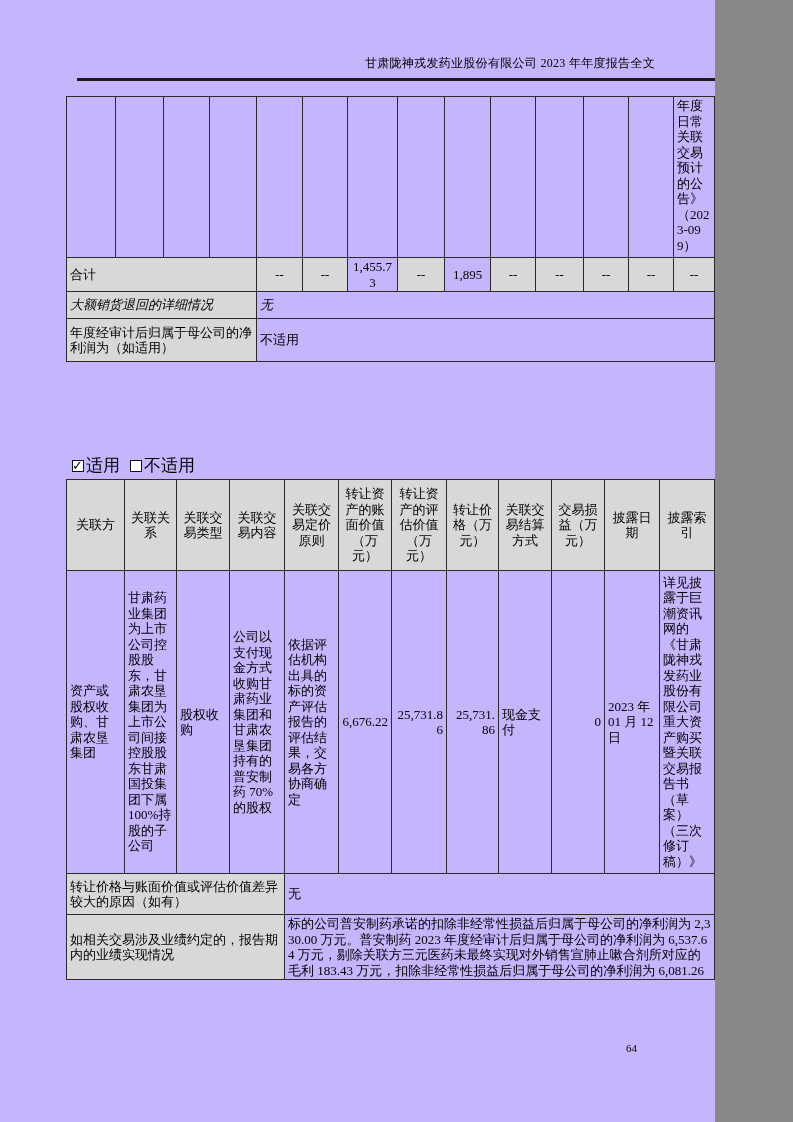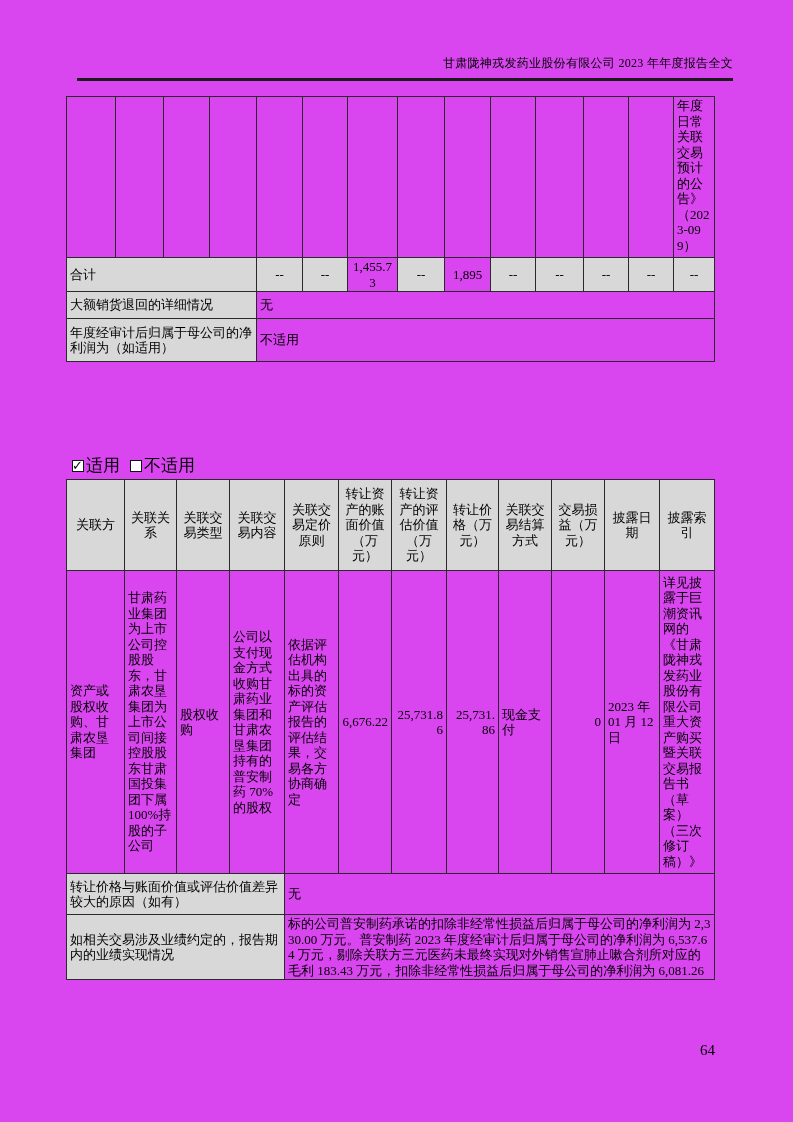--- a/index.html
+++ b/index.html
@@ -1,17 +1,17 @@
 <!DOCTYPE html>
 <html><head>
 <meta charset="utf-8">
 <style>
   html,body{margin:0;padding:0;background:#888;}
   .page{
-    position:relative;width:793px;height:1122px;background:#d946ef;
+    position:relative;width:715px;height:1122px;background:#c4b5fd;
     font-family:"Liberation Serif","DejaVu Serif",serif;color:#000;
     overflow:hidden;
   }
   .hdr{
     position:absolute;top:55px;right:60px;font-size:12px;letter-spacing:.3px;
     white-space:nowrap;
   }
   .hdr-rule{
     position:absolute;top:78px;left:77px;width:656px;height:3px;background:#1b1b1b;
   }
@@ -24,21 +24,21 @@
     word-break:break-all;overflow:hidden;
   }
   .gray{background:#d8d8d8;}
   .c{text-align:center;}
   .r{text-align:right;}
   .vt{vertical-align:top !important;}
   .top-table{top:96px;width:648px;}
   .main-table{top:479px;width:648px;}
   tr.r1 td{height:158px;}
   tr.r2 td{height:31px;}
-  tr.r3 td{height:24px;}
+  tr.r3 td{height:24px;font-style:italic;}
   tr.r4 td{height:44px;}
   tr.r5 td{height:40px;}
   tr.mh td{height:88px;}
   tr.md td{height:300px;}
   tr.d1 td{height:38px;}
   tr.d2 td{height:56px;}
   tr.d3 td{height:58px;}
   .sec-title{
     position:absolute;left:72px;top:421px;font-size:12.5px;font-weight:bold;
     white-space:nowrap;
@@ -48,21 +48,21 @@
   }
   .cb{
     display:inline-block;width:10px;height:10px;border:1.5px solid #111;
     position:relative;vertical-align:-1px;margin-right:2px;background:#fff;
   }
   .cb.checked::before{
     content:"✓";position:absolute;left:-1px;top:-3px;font-size:13px;font-weight:bold;
     font-family:"DejaVu Sans",sans-serif;color:#000;
   }
   .applicability .lbl{margin-right:10px;}
-  .pageno{position:absolute;top:1042px;right:78px;font-size:15px;}
+  .pageno{position:absolute;top:1042px;right:78px;font-size:11px;}
 </style>
 </head>
 <body>
 
 <div class="page">
 
   <div class="hdr">甘肃陇神戎发药业股份有限公司 2023 年年度报告全文</div>
   <div class="hdr-rule"></div>
 
   <table class="t top-table">

